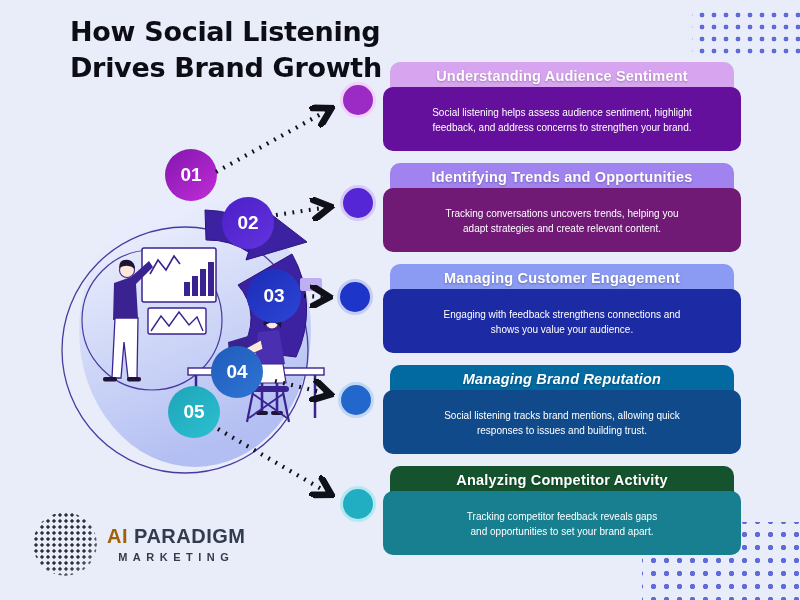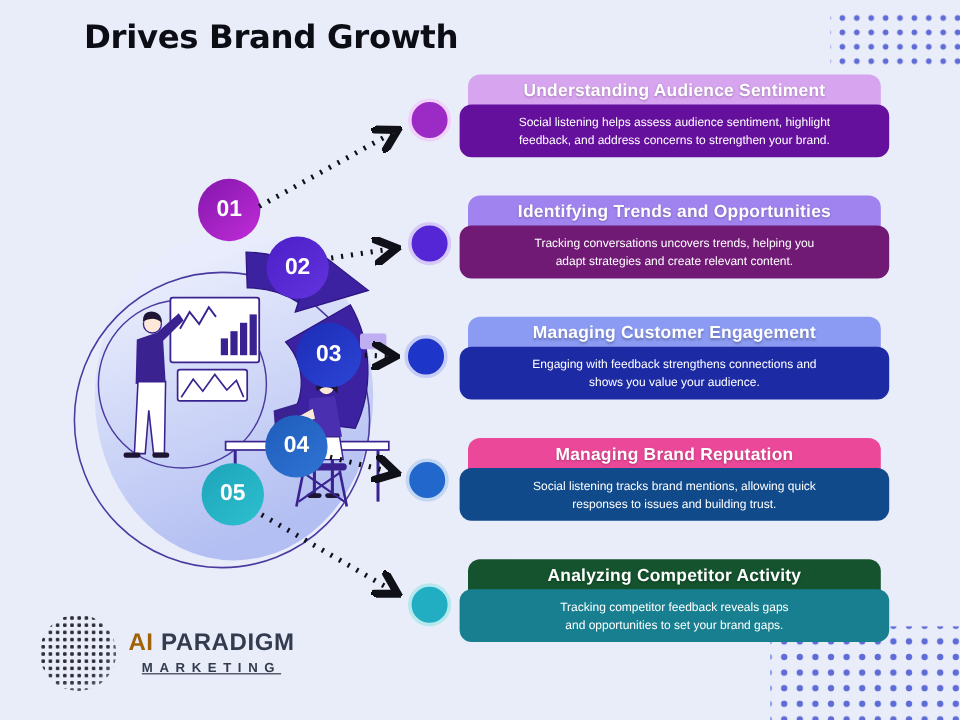--- a/index.html
+++ b/index.html
@@ -21,68 +21,69 @@
   
   .illu-svg{position:absolute;left:0;top:150px;width:400px;height:350px;}
 
   
   .badge{position:absolute;width:52px;height:52px;border-radius:50%;display:flex;
     align-items:center;justify-content:center;color:#fff;font-weight:700;font-size:19px;
     font-family:"Liberation Sans",sans-serif;}
   .badge.b1{left:165px;top:149px;background:linear-gradient(140deg,#8316ac,#c12dd8);}
   .badge.b2{left:222px;top:197px;background:linear-gradient(140deg,#4c1fc8,#6233de);}
   .badge.b3{left:247px;top:269px;width:54px;height:54px;background:linear-gradient(140deg,#1b2cb6,#2d45d6);}
-  .badge.b4{left:221px;top:346px;background:linear-gradient(140deg,#1f5cba,#2f74d4);}
+  .badge.b4{left:211px;top:346px;background:linear-gradient(140deg,#1f5cba,#2f74d4);}
   .badge.b5{left:168px;top:386px;background:linear-gradient(140deg,#1ea4ba,#2cc0cf);}
 
   
   .cdot{position:absolute;width:30px;height:30px;border-radius:50%;border-style:solid;border-width:3px;}
   .cdot.d1{left:340px;top:82px;background:#9c2bc6;border-color:#f0d2fa;}
   .cdot.d2{left:340px;top:185px;background:#5526d6;border-color:#d6c9f6;}
   .cdot.d3{left:337px;top:279px;background:#1d35c8;border-color:#c5ccf5;}
   .cdot.d4{left:338px;top:382px;background:#2268cc;border-color:#c2d7f2;}
   .cdot.d5{left:340px;top:486px;background:#21aec2;border-color:#b6e9ef;}
 
   .connectors{position:absolute;left:0;top:0;width:800px;height:600px;pointer-events:none;}
 
   
-  .card{position:absolute;left:383px;width:358px;height:69px;}
+  .card{position:absolute;left:383px;width:358px;height:89px;}
   .card .hdr{position:absolute;left:7px;right:7px;top:0;height:27px;border-radius:10px 10px 0 0;
     display:flex;align-items:center;justify-content:center;color:#fff;font-weight:700;
     font-size:14.5px;text-shadow:0 1px 2px rgba(0,0,0,0.28);letter-spacing:0.2px;}
   .card .bdy{position:absolute;left:0;right:0;top:25px;bottom:0;border-radius:10px;
     display:flex;align-items:center;justify-content:center;text-align:center;color:#fff;
     font-size:10px;line-height:1.5;padding:2px 10px 0 10px;box-sizing:border-box;}
   .c1{top:62px;}  .c1 .hdr{background:#d7a4f0;} .c1 .bdy{background:#650f9d;}
   .c2{top:163px;} .c2 .hdr{background:#a183f0;} .c2 .bdy{background:#701a75;}
   .c3{top:264px;} .c3 .hdr{background:#8b9af2;} .c3 .bdy{background:#1c2ba4;}
-  .c4{top:365px;} .c4 .hdr{background:#ec4899;} .c4 .bdy{background:#114a8a;}
+  .c4{top:365px;} .c4 .hdr{background:#0369a1;font-style:italic;} .c4 .bdy{background:#114a8a;}
   .c5{top:466px;} .c5 .hdr{background:#14532d;} .c5 .bdy{background:#177f90;}
 
   
   .logo{position:absolute;left:33px;top:512px;display:flex;align-items:center;}
   .logo-sphere{width:64px;height:64px;border-radius:50%;
     background-image:radial-gradient(#2e2e38 1.4px, transparent 1.9px);
     background-size:6px 6px;
     -webkit-mask-image:radial-gradient(circle at 42% 42%, #000 55%, rgba(0,0,0,0.35) 100%);
     mask-image:radial-gradient(circle at 42% 42%, #000 55%, rgba(0,0,0,0.35) 100%);}
   .logo-text{margin-left:10px;text-align:center;}
   .logo-line1{font-size:20px;font-weight:700;letter-spacing:0.5px;}
   .logo-ai{color:#a16207;} .logo-paradigm{color:#333b4f;}
-  .logo-tag{font-size:11px;font-weight:700;letter-spacing:5.5px;color:#333b4f;margin-top:3px;text-decoration:underline;}
+  .logo-tag{font-size:11px;font-weight:700;letter-spacing:5.5px;color:#333b4f;margin-top:3px;}
 </style>
 </head>
 <body>
 
 <div class="canvas">
 
   <div class="dots-tr"></div>
   <div class="dots-br"></div>
 
   <div class="title">
+    <div>How Social Listening</div>
     <div>Drives Brand Growth</div>
   </div>
 
   <svg class="illu-svg" viewBox="0 0 400 350">
     <defs>
       <linearGradient id="blobGrad" x1="0" y1="0" x2="0.35" y2="1">
         <stop offset="0.2" stop-color="#e8ecfc"></stop>
         <stop offset="1" stop-color="#b3bff2"></stop>
       </linearGradient>
     </defs>
@@ -198,21 +199,21 @@
     <div class="hdr">Managing Brand Reputation</div>
     <div class="bdy">
       <div><span>Social listening tracks brand mentions, allowing quick</span><br>
            <span>responses to issues and building trust.</span></div>
     </div>
   </div>
   <div class="card c5">
     <div class="hdr">Analyzing Competitor Activity</div>
     <div class="bdy">
       <div><span>Tracking competitor feedback reveals gaps</span><br>
-           <span>and opportunities to set your brand gaps.</span></div>
+           <span>and opportunities to set your brand apart.</span></div>
     </div>
   </div>
 
   <div class="logo">
     <div class="logo-sphere"></div>
     <div class="logo-text">
       <div class="logo-line1">
         <span class="logo-ai">AI</span>
         <span class="logo-paradigm">PARADIGM</span>
       </div>

